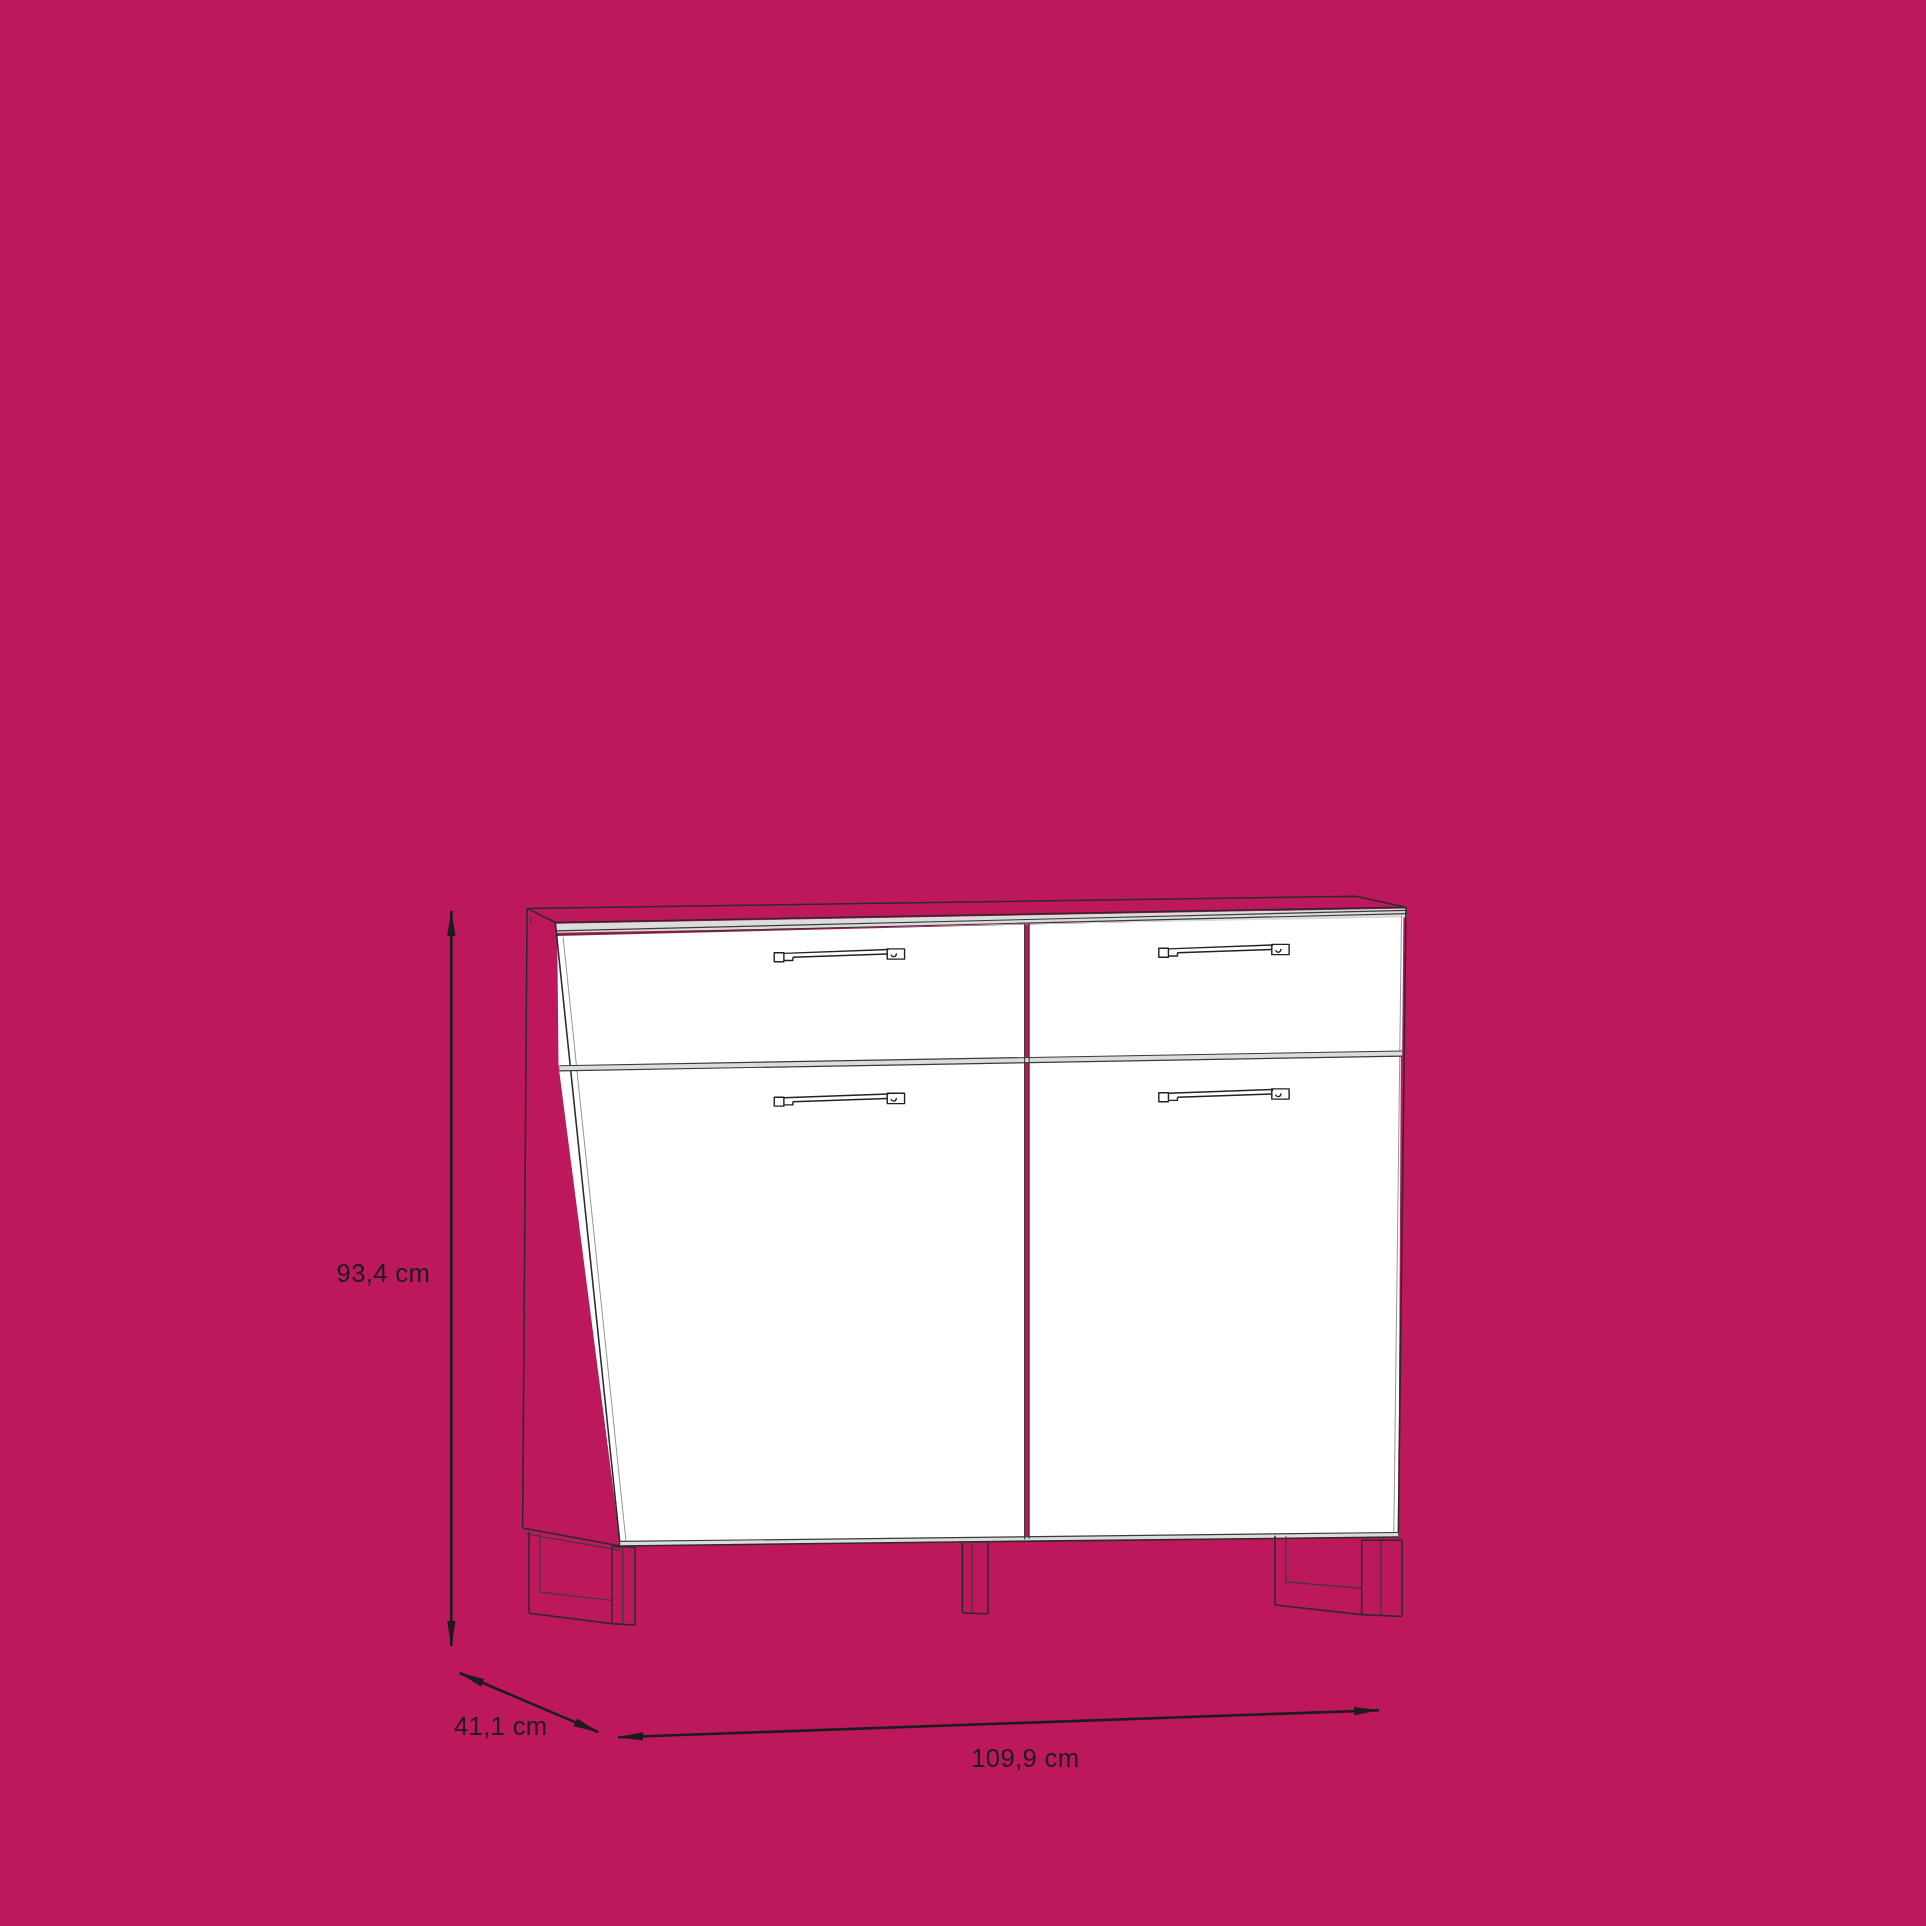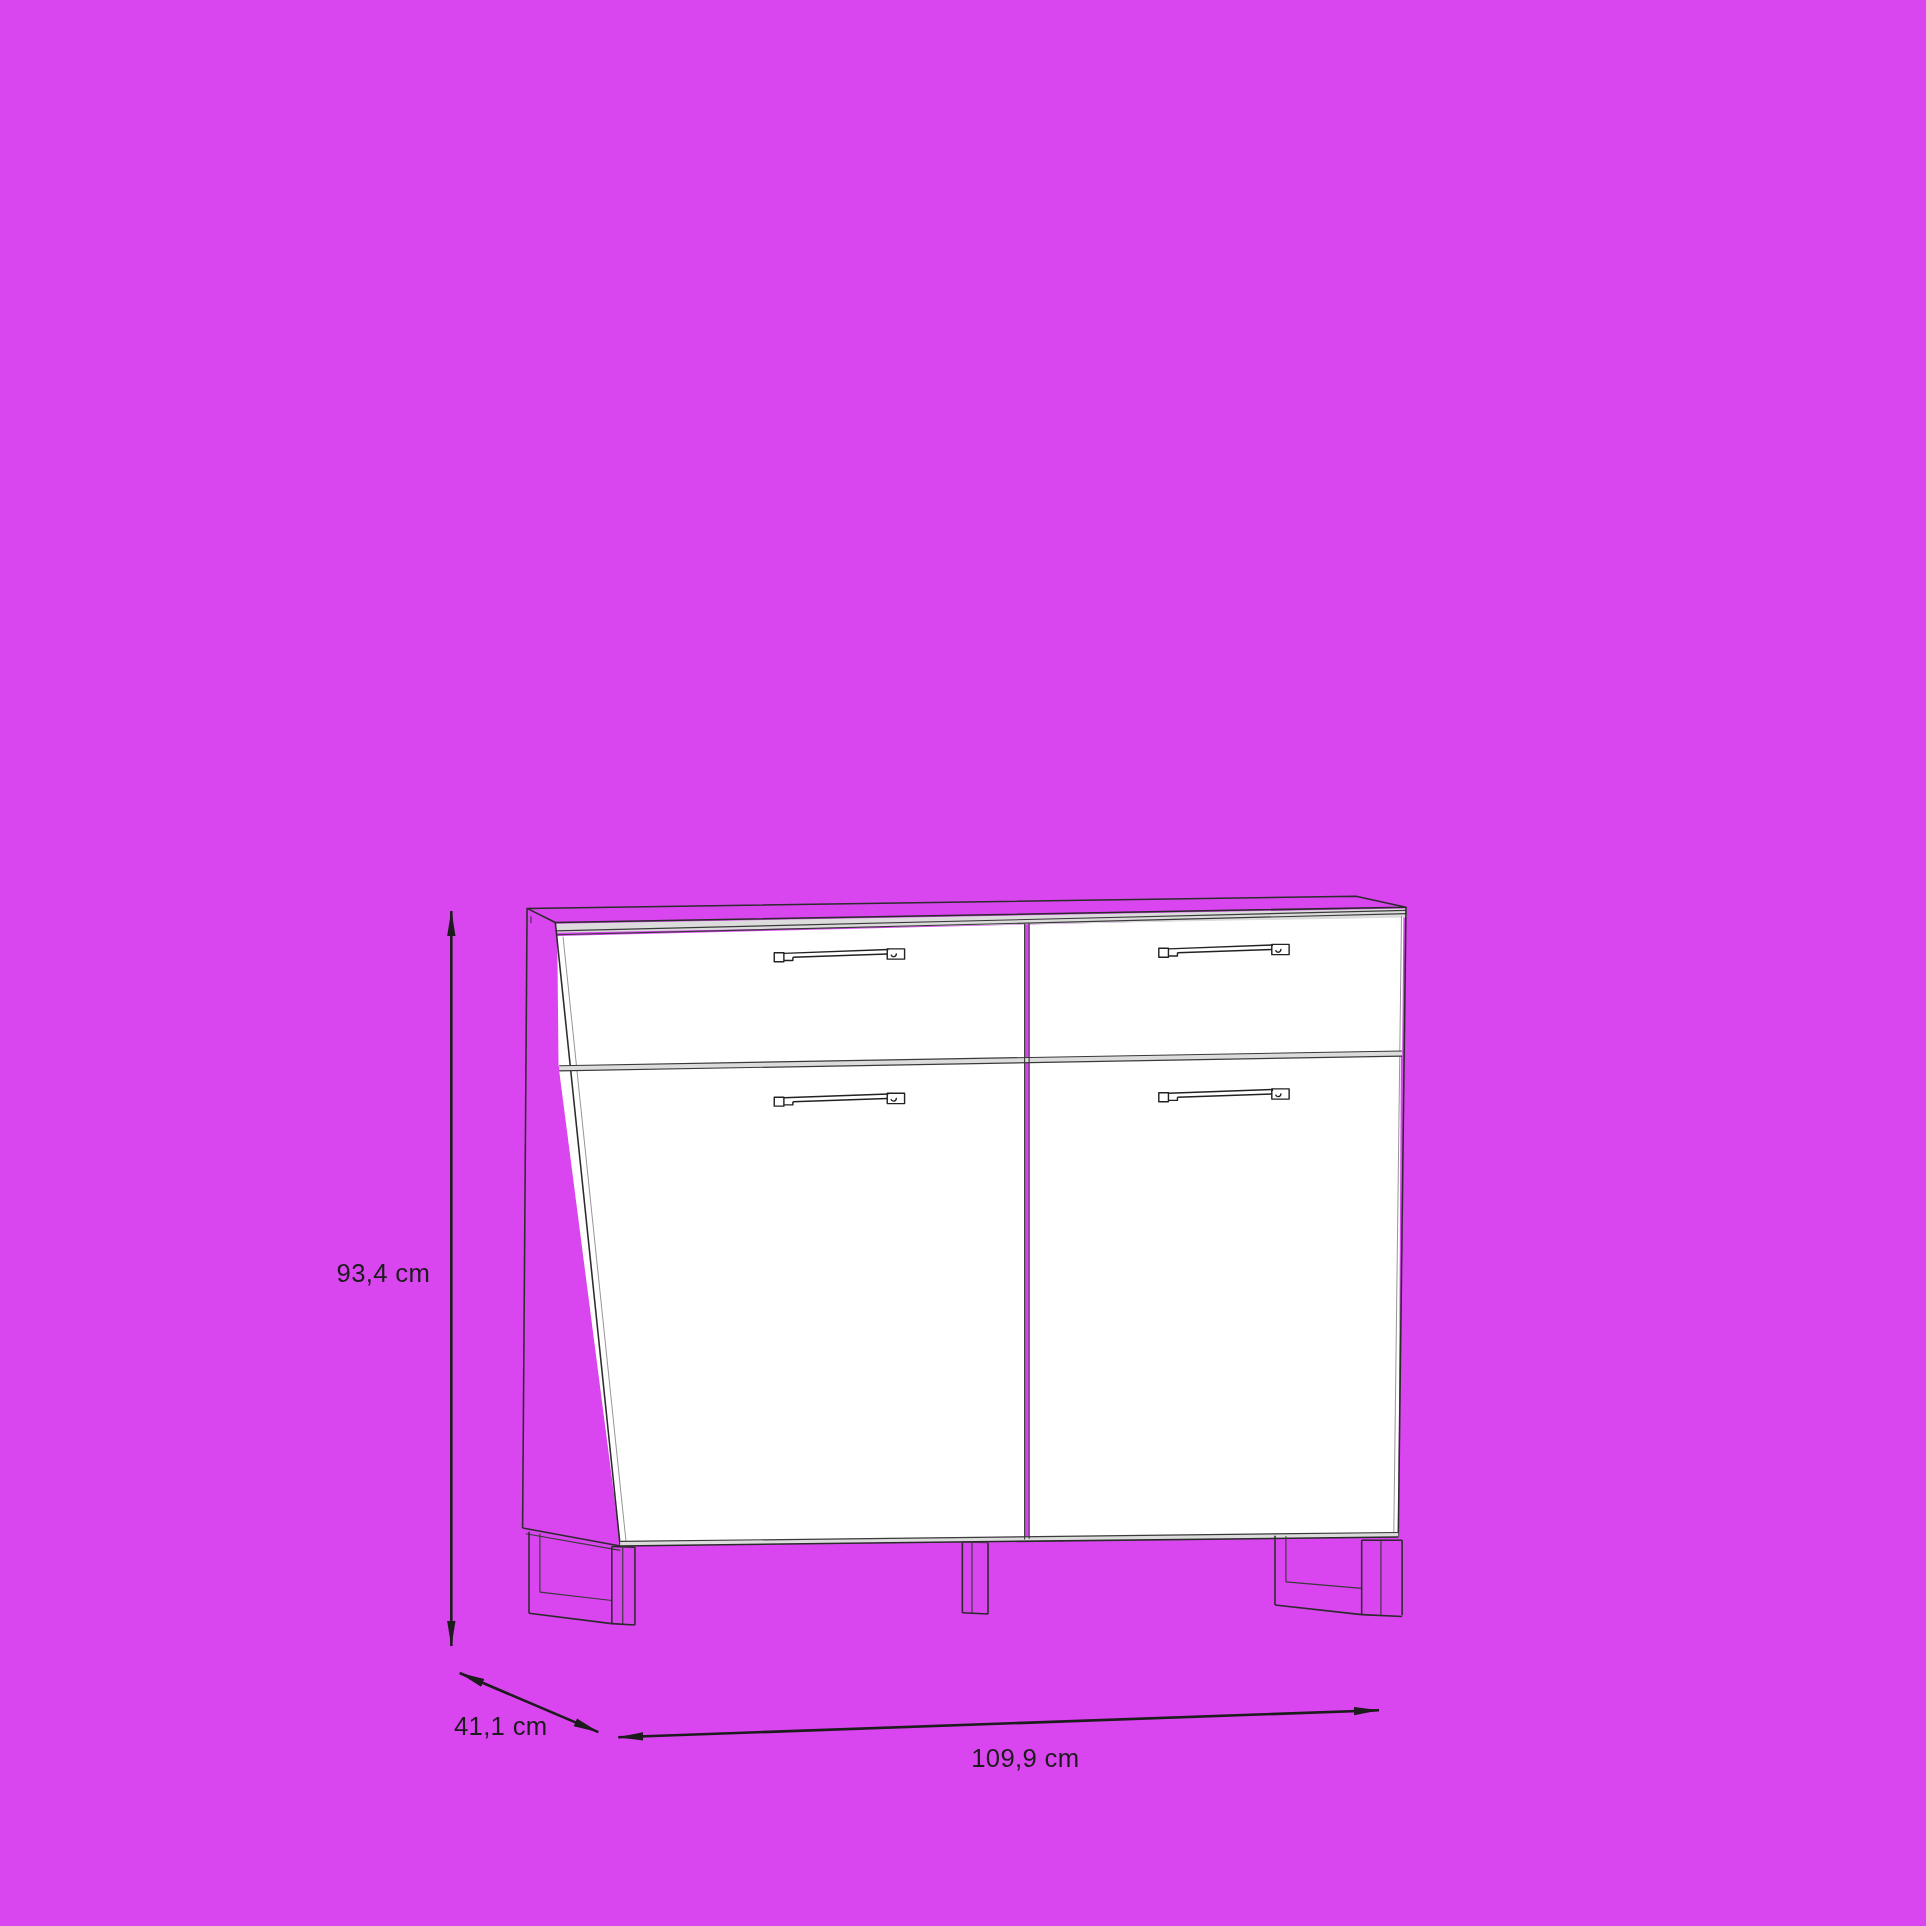--- a/index.html
+++ b/index.html
@@ -4,21 +4,21 @@
 <style>
   html, body {
     margin: 0;
     padding: 0;
     background: #ffffff;
   }
   .canvas {
     position: relative;
     width: 1926px;
     height: 1926px;
-    background: #d946ef;
+    background: #be185d;
     font-family: "Liberation Sans", sans-serif;
   }
   .canvas svg {
     position: absolute;
     inset: 0;
     display: block;
   }
   .dim-label {
     font-family: "Liberation Sans", sans-serif;
     font-size: 40px;

